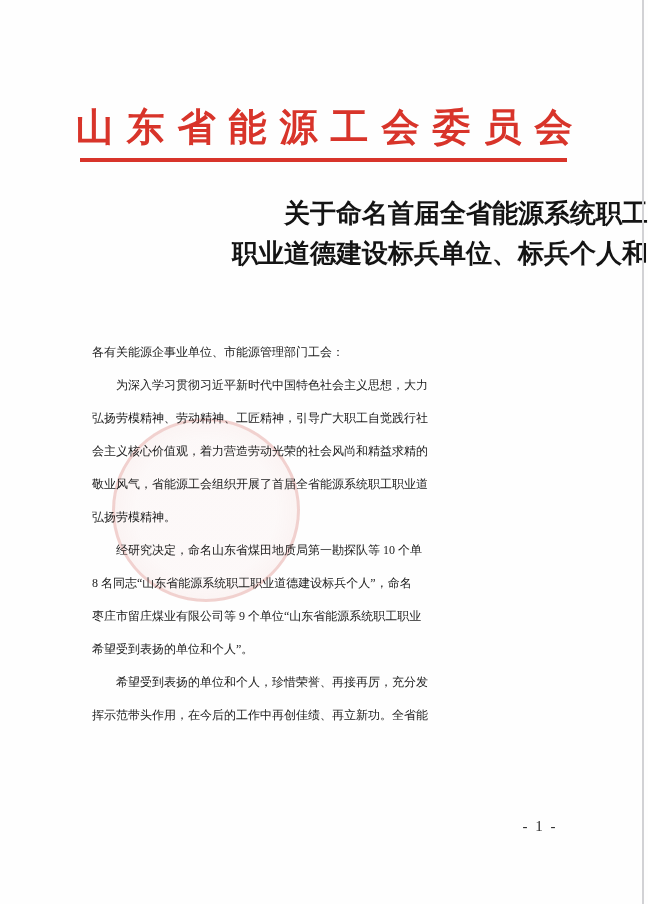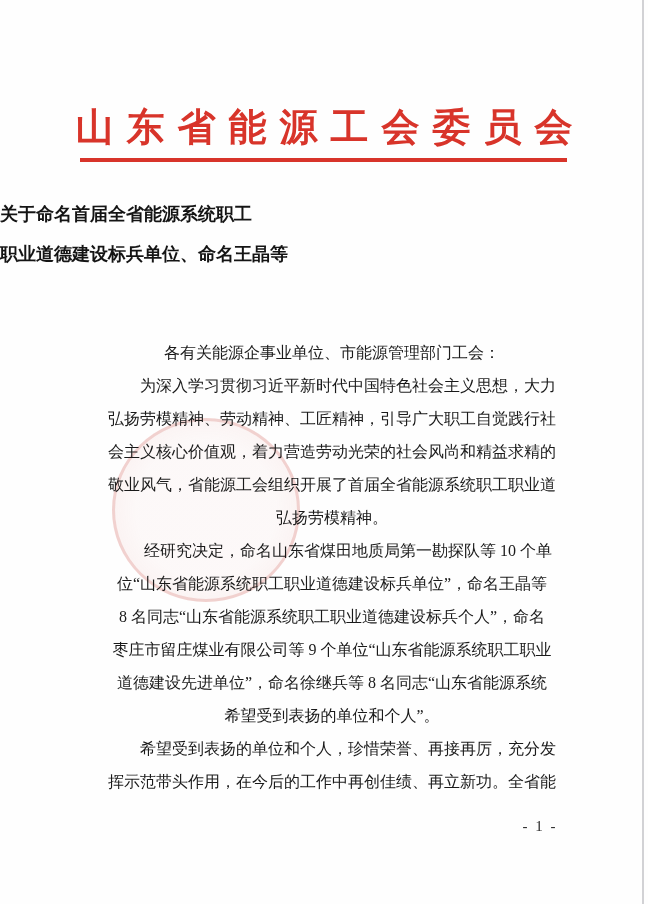--- a/index.html
+++ b/index.html
@@ -45,36 +45,35 @@
     width: 487px;
     height: 4px;
     background: #d8342a;
   }
   
   .doc-title {
     position: absolute;
     top: 194px;
     left: 0;
     width: 100%;
-    text-align: left;
-    font-size: 18px;
+    text-align: right;
+    font-size: 26px;
     line-height: 40px;
     font-weight: bold;
     color: #141414;
   }
   .doc-title .t-line { white-space: nowrap; }
   
   .body-text {
     position: absolute;
     top: 336px;
-    left: 84px;
+    left: 92px;
     width: 496px;
-    font-size: 16px;
+    font-size: 12px;
     color: #1a1a1a;
-    text-align: center;
   }
   .doc-line {
     height: 33px;
     line-height: 33px;
     white-space: nowrap;
     overflow: hidden;
   }
   .indent { text-indent: 2em; }
   
   .stamp-bleed {
@@ -104,39 +103,37 @@
 <body>
 
 <div class="page">
 
   <div class="org-title">山东省能源工会委员会</div>
 
   <div class="red-rule"></div>
 
   <div class="doc-title">
     <div class="t-line">关于命名首届全省能源系统职工</div>
-    <div class="t-line">职业道德建设标兵单位、命名王晶等</div>
+    <div class="t-line">职业道德建设标兵单位、标兵个人和</div>
   </div>
 
   <div class="stamp-bleed"></div>
 
   <div class="body-text">
     <div class="doc-line">各有关能源企事业单位、市能源管理部门工会：</div>
 
     <div class="doc-line indent">为深入学习贯彻习近平新时代中国特色社会主义思想，大力</div>
     <div class="doc-line">弘扬劳模精神、劳动精神、工匠精神，引导广大职工自觉践行社</div>
     <div class="doc-line">会主义核心价值观，着力营造劳动光荣的社会风尚和精益求精的</div>
     <div class="doc-line">敬业风气，省能源工会组织开展了首届全省能源系统职工职业道</div>
     <div class="doc-line">弘扬劳模精神。</div>
 
     <div class="doc-line indent">经研究决定，命名山东省煤田地质局第一勘探队等 10 个单</div>
-    <div class="doc-line">位“山东省能源系统职工职业道德建设标兵单位”，命名王晶等</div>
     <div class="doc-line">8 名同志“山东省能源系统职工职业道德建设标兵个人”，命名</div>
     <div class="doc-line">枣庄市留庄煤业有限公司等 9 个单位“山东省能源系统职工职业</div>
-    <div class="doc-line">道德建设先进单位”，命名徐继兵等 8 名同志“山东省能源系统</div>
     <div class="doc-line">希望受到表扬的单位和个人”。</div>
 
     <div class="doc-line indent">希望受到表扬的单位和个人，珍惜荣誉、再接再厉，充分发</div>
     <div class="doc-line">挥示范带头作用，在今后的工作中再创佳绩、再立新功。全省能</div>
   </div>
 
   <div class="page-number">- 1 -</div>
 
   <div class="scan-edge-right"></div>
 

